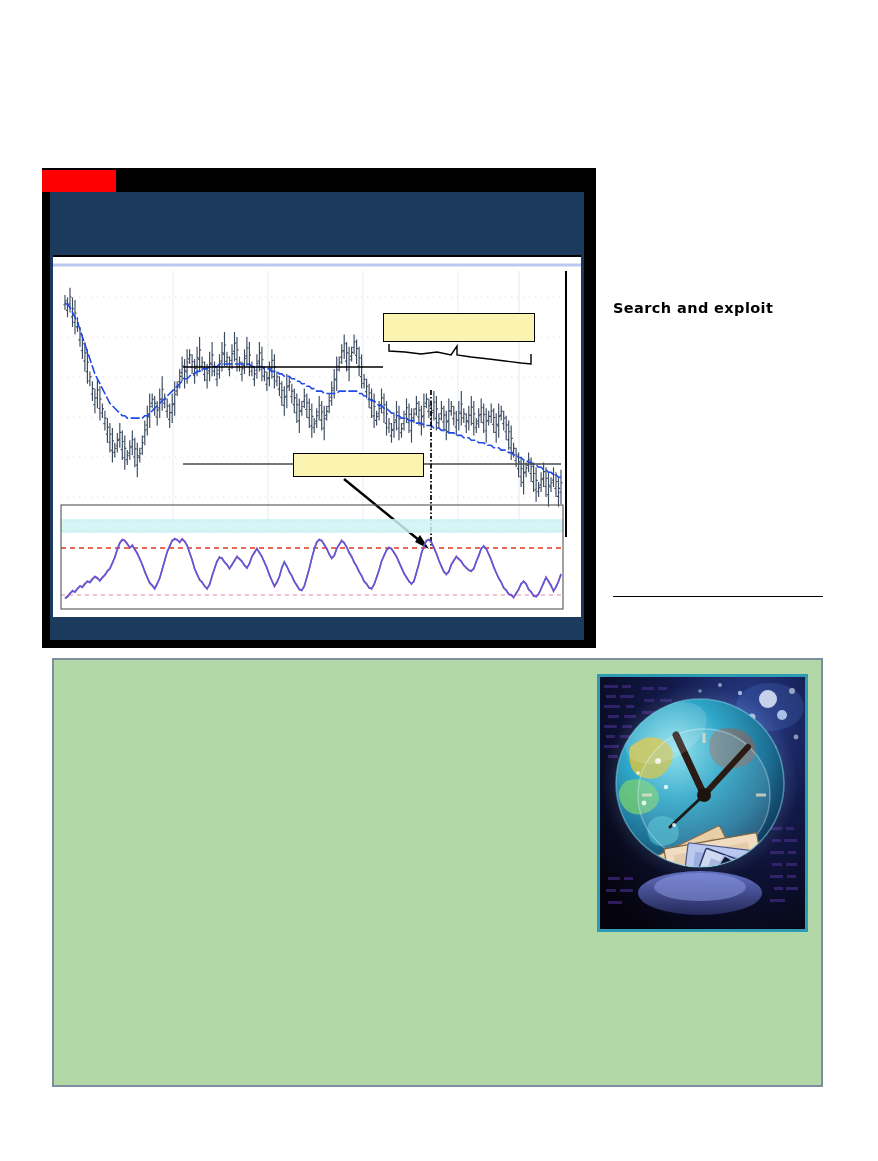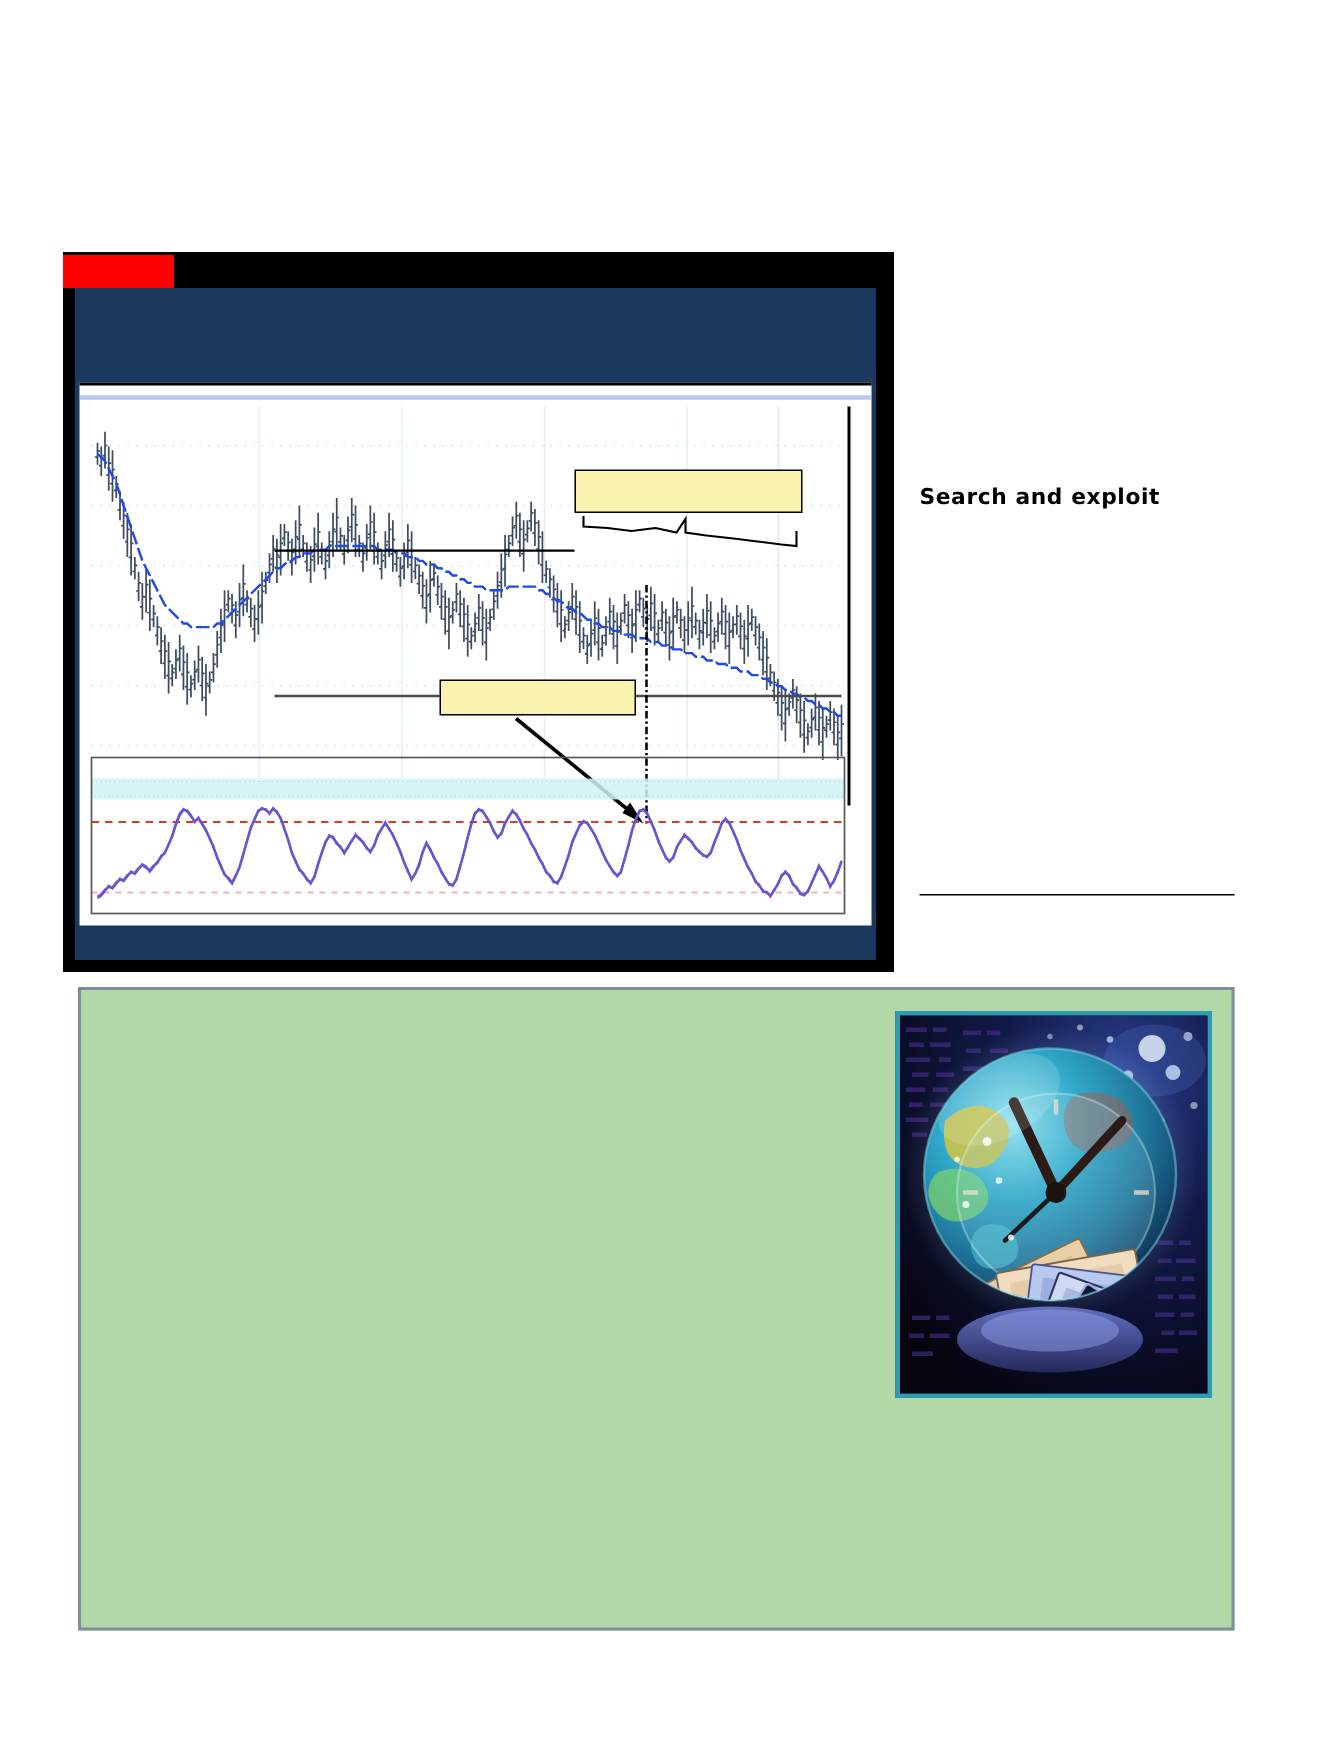--- a/index.html
+++ b/index.html
@@ -72,21 +72,20 @@
   }
   #callout-upper { left: 330px; top: 56px;  width: 152px; height: 29px; }
   #callout-lower { left: 240px; top: 196px; width: 131px; height: 24px; }
 
   
   #right-column {
     position: absolute;
     left: 613px;
     top: 300px;
     width: 210px;
-    margin-top: 24px;
   }
   #section-heading {
     font-family: "DejaVu Sans", sans-serif;
     font-weight: bold;
     font-size: 14.5px;
     letter-spacing: 0.4px;
     color: #000000;
     white-space: nowrap;
   }
   #right-rule {

